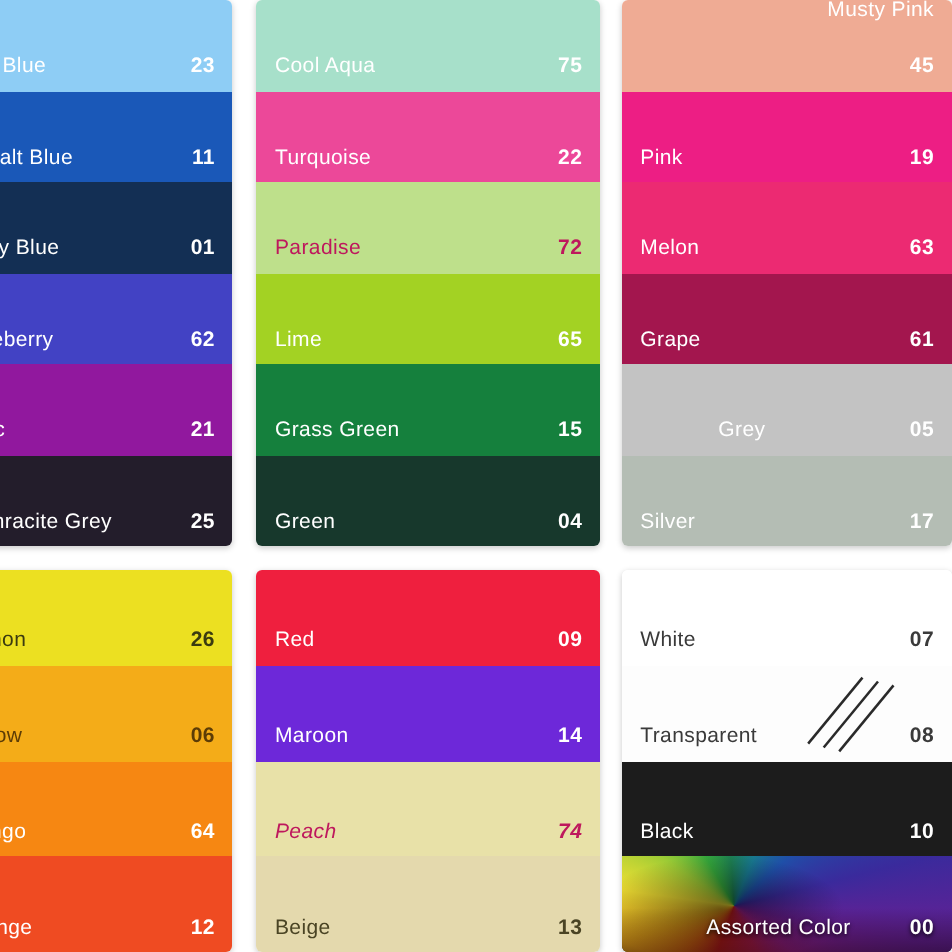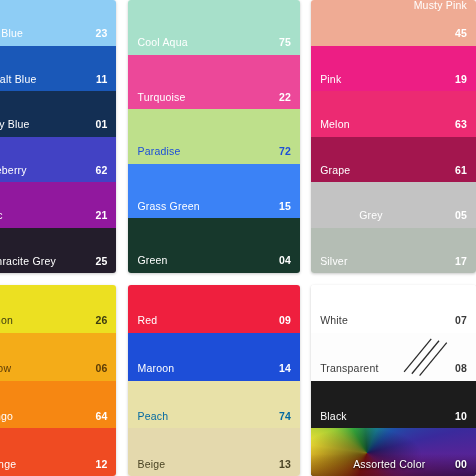--- a/index.html
+++ b/index.html
@@ -174,43 +174,47 @@
       <div class="column column-mid">
         <div class="card-group group-top">
           <div class="swatch" style="background: rgb(167, 224, 202); color: rgb(255, 255, 255);">
             <span class="swatch-name">Cool Aqua</span>
             <span class="swatch-code">75</span>
           </div>
           <div class="swatch" style="background: #ec4899; color: rgb(255, 255, 255);">
             <span class="swatch-name">Turquoise</span>
             <span class="swatch-code">22</span>
           </div>
-          <div class="swatch" style="background: rgb(190, 224, 139); color: #1d4ed8;">
+          <div class="swatch" style="background: rgb(190, 224, 139); color: #be185d;">
             <span class="swatch-name">Paradise</span>
             <span class="swatch-code">72</span>
           </div>
-          <div class="swatch" style="background: #3b82f6; color: rgb(255, 255, 255);">
+          <div class="swatch" style="background: rgb(163, 210, 35); color: rgb(255, 255, 255);">
+            <span class="swatch-name">Lime</span>
+            <span class="swatch-code">65</span>
+          </div>
+          <div class="swatch" style="background: #15803d; color: rgb(255, 255, 255);">
             <span class="swatch-name">Grass Green</span>
             <span class="swatch-code">15</span>
           </div>
           <div class="swatch" style="background: rgb(23, 56, 44); color: rgb(255, 255, 255);">
             <span class="swatch-name">Green</span>
             <span class="swatch-code">04</span>
           </div>
         </div>
         <div class="card-group group-bottom">
           <div class="swatch" style="background: rgb(239, 31, 62); color: rgb(255, 255, 255);">
             <span class="swatch-name">Red</span>
             <span class="swatch-code">09</span>
           </div>
-          <div class="swatch" style="background: #1d4ed8; color: rgb(255, 255, 255);">
+          <div class="swatch" style="background: #6d28d9; color: rgb(255, 255, 255);">
             <span class="swatch-name">Maroon</span>
             <span class="swatch-code">14</span>
           </div>
-          <div class="swatch" style="background: rgb(232, 225, 168); color: #0369a1;">
+          <div class="swatch" style="background: rgb(232, 225, 168); color: #be185d; font-style: italic;">
             <span class="swatch-name">Peach</span>
             <span class="swatch-code">74</span>
           </div>
           <div class="swatch" style="background: rgb(228, 217, 173); color: rgb(74, 68, 36);">
             <span class="swatch-name">Beige</span>
             <span class="swatch-code">13</span>
           </div>
         </div>
       </div>
       <div class="column column-right">

